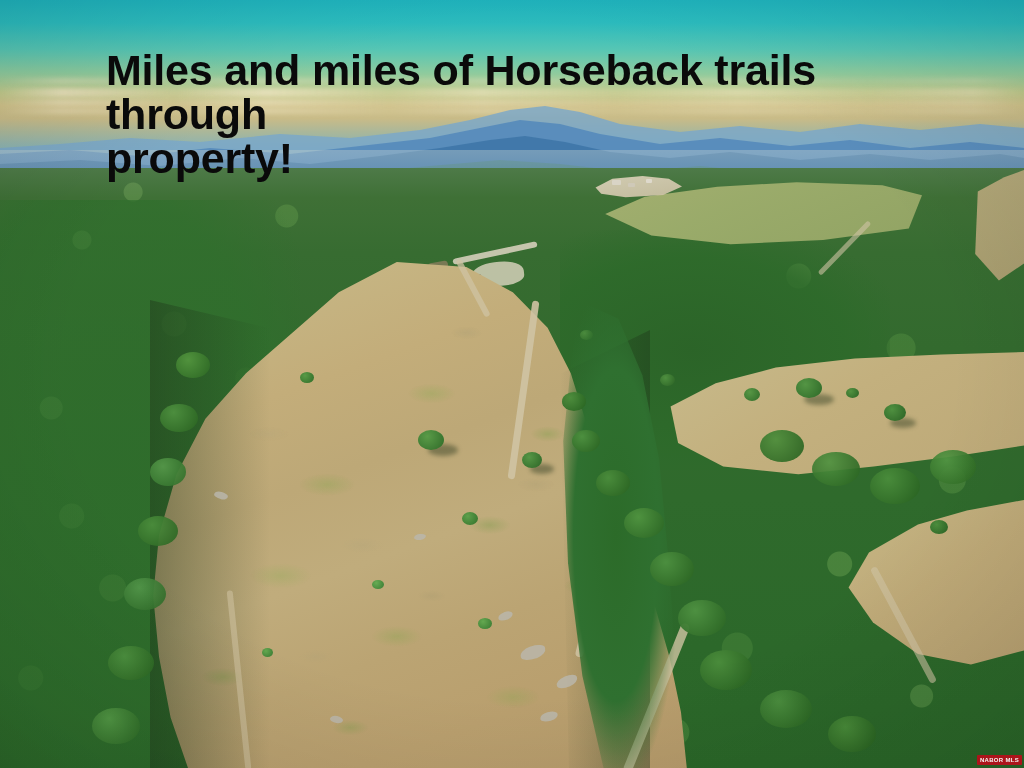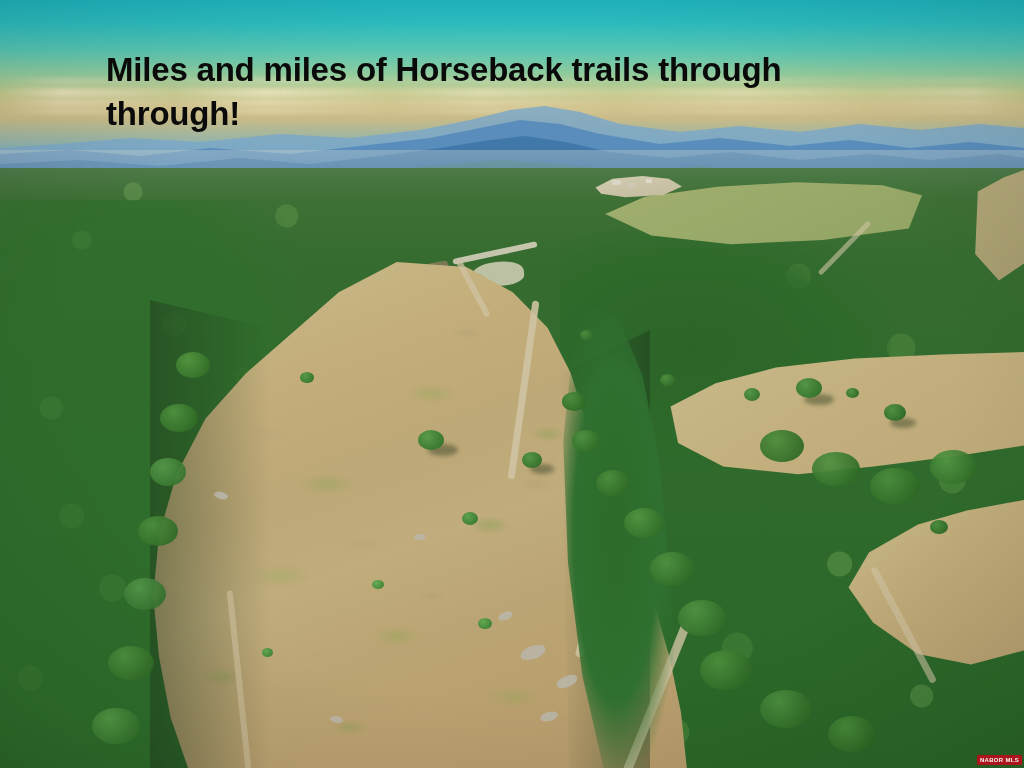--- a/index.html
+++ b/index.html
@@ -201,21 +201,21 @@
   .tree{position:absolute;border-radius:50%;}
   .treeshadow{position:absolute;border-radius:50%;background:rgba(20,40,15,.38);filter:blur(2px);}
 
   
   .caption{
     position:absolute;
     left:106px;top:48px;
     width:800px;
     font-family:"Liberation Sans",sans-serif;
     font-weight:bold;
-    font-size:33px;
+    font-size:43px;
     line-height:44px;
     color:#0a0a0a;
     letter-spacing:-0.2px;
     white-space:pre-wrap;
     pointer-events:auto;
   }
 
   
   .mls-badge{
     position:absolute;
@@ -393,17 +393,17 @@
 
   <div class="tree" style="left:760px;top:430px;width:44px;height:32px;background:radial-gradient(circle at 36% 30%,#4a8d3a,#245d1d);opacity:.92;"></div>
   <div class="tree" style="left:812px;top:452px;width:48px;height:34px;background:radial-gradient(circle at 36% 30%,#4f9240,#27601f);opacity:.92;"></div>
   <div class="tree" style="left:870px;top:468px;width:50px;height:36px;background:radial-gradient(circle at 36% 30%,#4b8e3c,#255e1e);opacity:.92;"></div>
   <div class="tree" style="left:930px;top:450px;width:46px;height:34px;background:radial-gradient(circle at 36% 30%,#529643,#29631f);opacity:.92;"></div>
   <div class="tree" style="left:760px;top:690px;width:52px;height:38px;background:radial-gradient(circle at 36% 30%,#4d9040,#26601e);opacity:.92;"></div>
   <div class="tree" style="left:828px;top:716px;width:48px;height:36px;background:radial-gradient(circle at 36% 30%,#4a8d3a,#245c1c);opacity:.92;"></div>
 
   <div class="layer vignette"></div>
 
-  <div class="caption"><span>Miles and miles of Horseback trails through</span><br><span>through!</span></div>
+  <div class="caption"><span>Miles and miles of Horseback trails through</span><br><span>property!</span></div>
 
   <div class="mls-badge">NABOR MLS</div>
 
 </div>
 
 </body></html>

